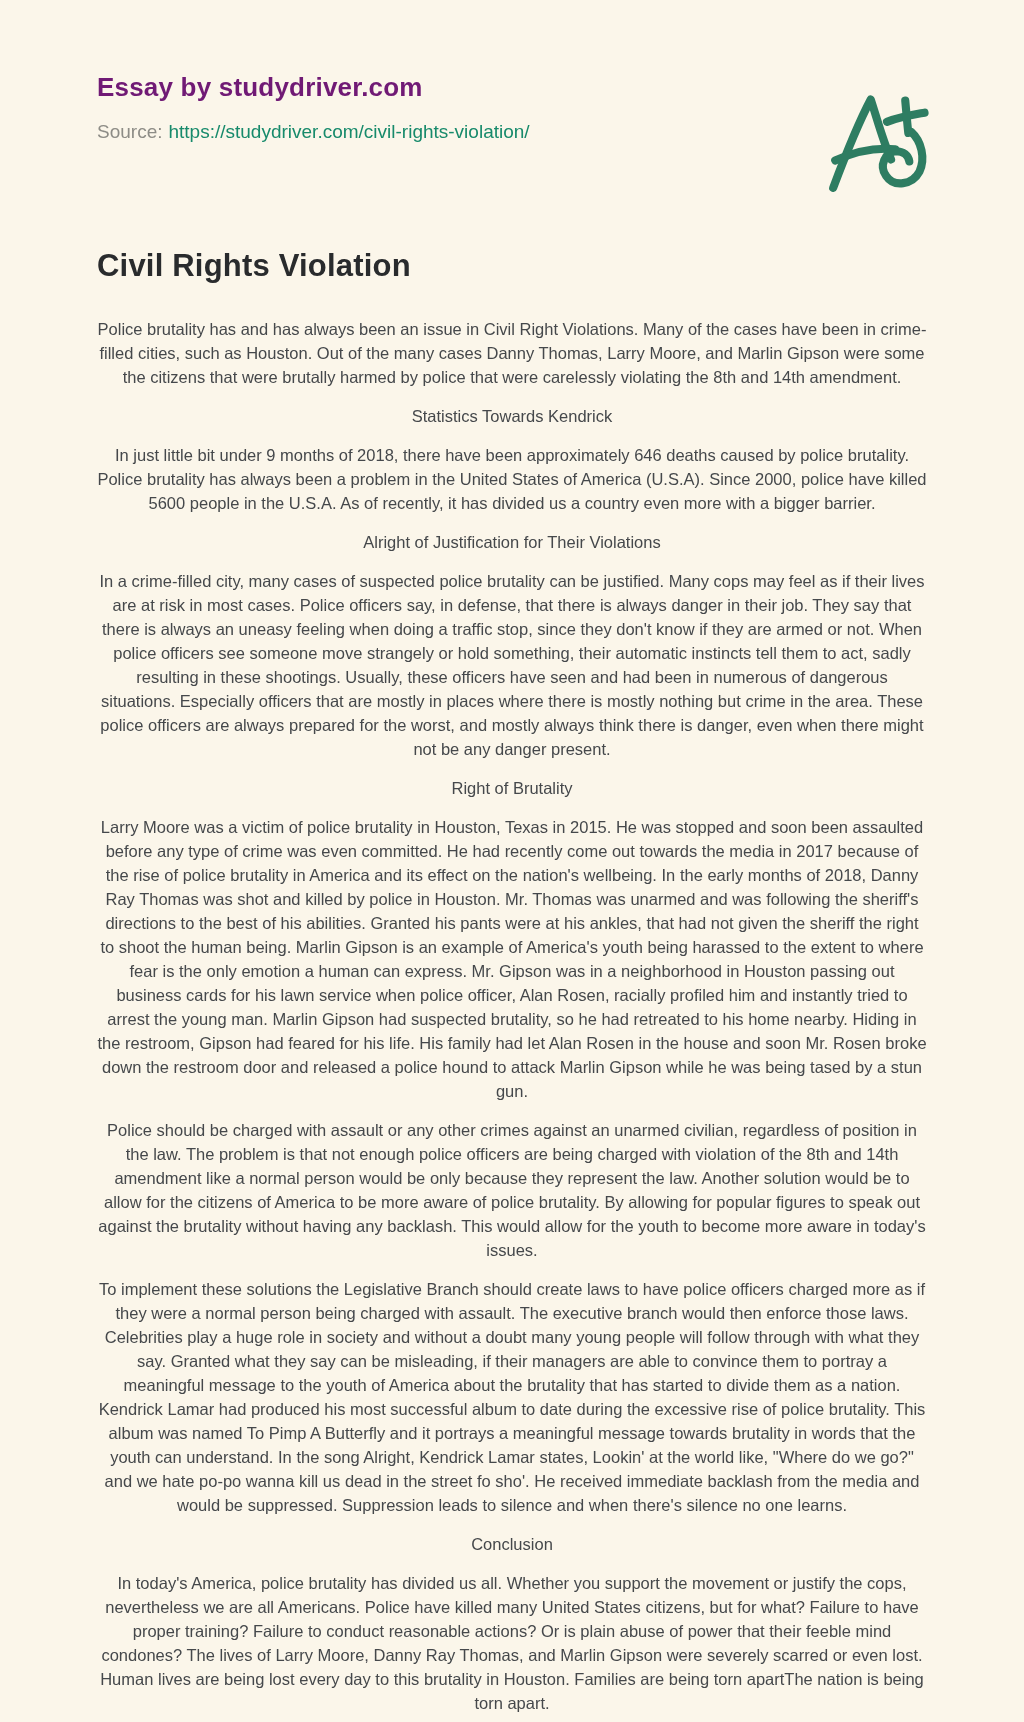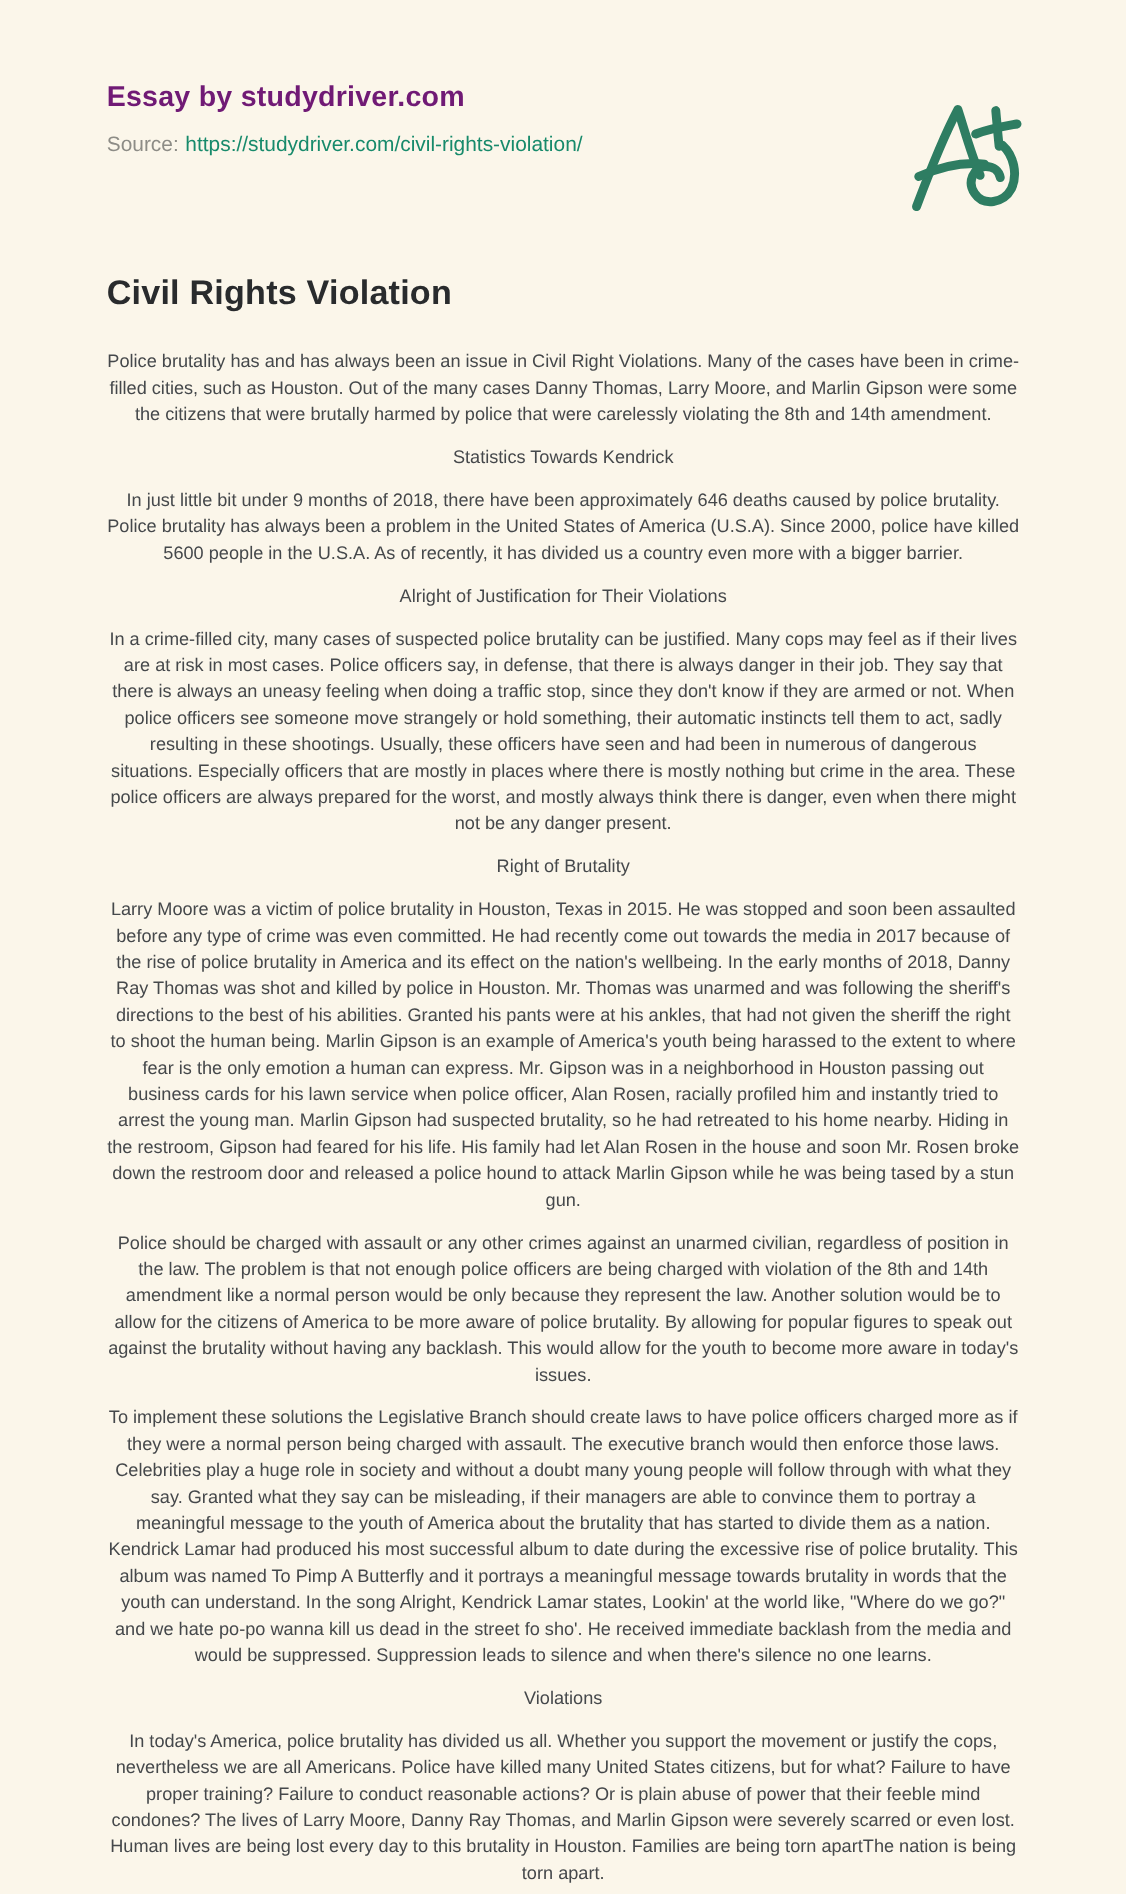--- a/index.html
+++ b/index.html
@@ -62,17 +62,17 @@
     <h3>Alright of Justification for Their Violations</h3>
     <p>In a crime-filled city, many cases of suspected police brutality can be justified. Many cops may feel as if their lives are at risk in most cases. Police officers say, in defense, that there is always danger in their job. They say that there is always an uneasy feeling when doing a traffic stop, since they don't know if they are armed or not. When police officers see someone move strangely or hold something, their automatic instincts tell them to act, sadly resulting in these shootings. Usually, these officers have seen and had been in numerous of dangerous situations. Especially officers that are mostly in places where there is mostly nothing but crime in the area. These police officers are always prepared for the worst, and mostly always think there is danger, even when there might not be any danger present.</p>
 
     <h3>Right of Brutality</h3>
     <p>Larry Moore was a victim of police brutality in Houston, Texas in 2015. He was stopped and soon been assaulted before any type of crime was even committed. He had recently come out towards the media in 2017 because of the rise of police brutality in America and its effect on the nation's wellbeing. In the early months of 2018, Danny Ray Thomas was shot and killed by police in Houston. Mr. Thomas was unarmed and was following the sheriff's directions to the best of his abilities. Granted his pants were at his ankles, that had not given the sheriff the right to shoot the human being. Marlin Gipson is an example of America's youth being harassed to the extent to where fear is the only emotion a human can express. Mr. Gipson was in a neighborhood in Houston passing out business cards for his lawn service when police officer, Alan Rosen, racially profiled him and instantly tried to arrest the young man. Marlin Gipson had suspected brutality, so he had retreated to his home nearby. Hiding in the restroom, Gipson had feared for his life. His family had let Alan Rosen in the house and soon Mr. Rosen broke down the restroom door and released a police hound to attack Marlin Gipson while he was being tased by a stun gun.</p>
 
     <p>Police should be charged with assault or any other crimes against an unarmed civilian, regardless of position in the law. The problem is that not enough police officers are being charged with violation of the 8th and 14th amendment like a normal person would be only because they represent the law. Another solution would be to allow for the citizens of America to be more aware of police brutality. By allowing for popular figures to speak out against the brutality without having any backlash. This would allow for the youth to become more aware in today's issues.</p>
 
     <p>To implement these solutions the Legislative Branch should create laws to have police officers charged more as if they were a normal person being charged with assault. The executive branch would then enforce those laws. Celebrities play a huge role in society and without a doubt many young people will follow through with what they say. Granted what they say can be misleading, if their managers are able to convince them to portray a meaningful message to the youth of America about the brutality that has started to divide them as a nation. Kendrick Lamar had produced his most successful album to date during the excessive rise of police brutality. This album was named To Pimp A Butterfly and it portrays a meaningful message towards brutality in words that the youth can understand. In the song Alright, Kendrick Lamar states, Lookin' at the world like, "Where do we go?" and we hate po-po wanna kill us dead in the street fo sho'. He received immediate backlash from the media and would be suppressed. Suppression leads to silence and when there's silence no one learns.</p>
 
-    <h3>Violations</h3>
+    <h3>Conclusion</h3>
     <p>In today's America, police brutality has divided us all. Whether you support the movement or justify the cops, nevertheless we are all Americans. Police have killed many United States citizens, but for what? Failure to have proper training? Failure to conduct reasonable actions? Or is plain abuse of power that their feeble mind condones? The lives of Larry Moore, Danny Ray Thomas, and Marlin Gipson were severely scarred or even lost. Human lives are being lost every day to this brutality in Houston. Families are being torn apartThe nation is being torn apart.</p>
   </div>
 
 </div>
 
 </body></html>

